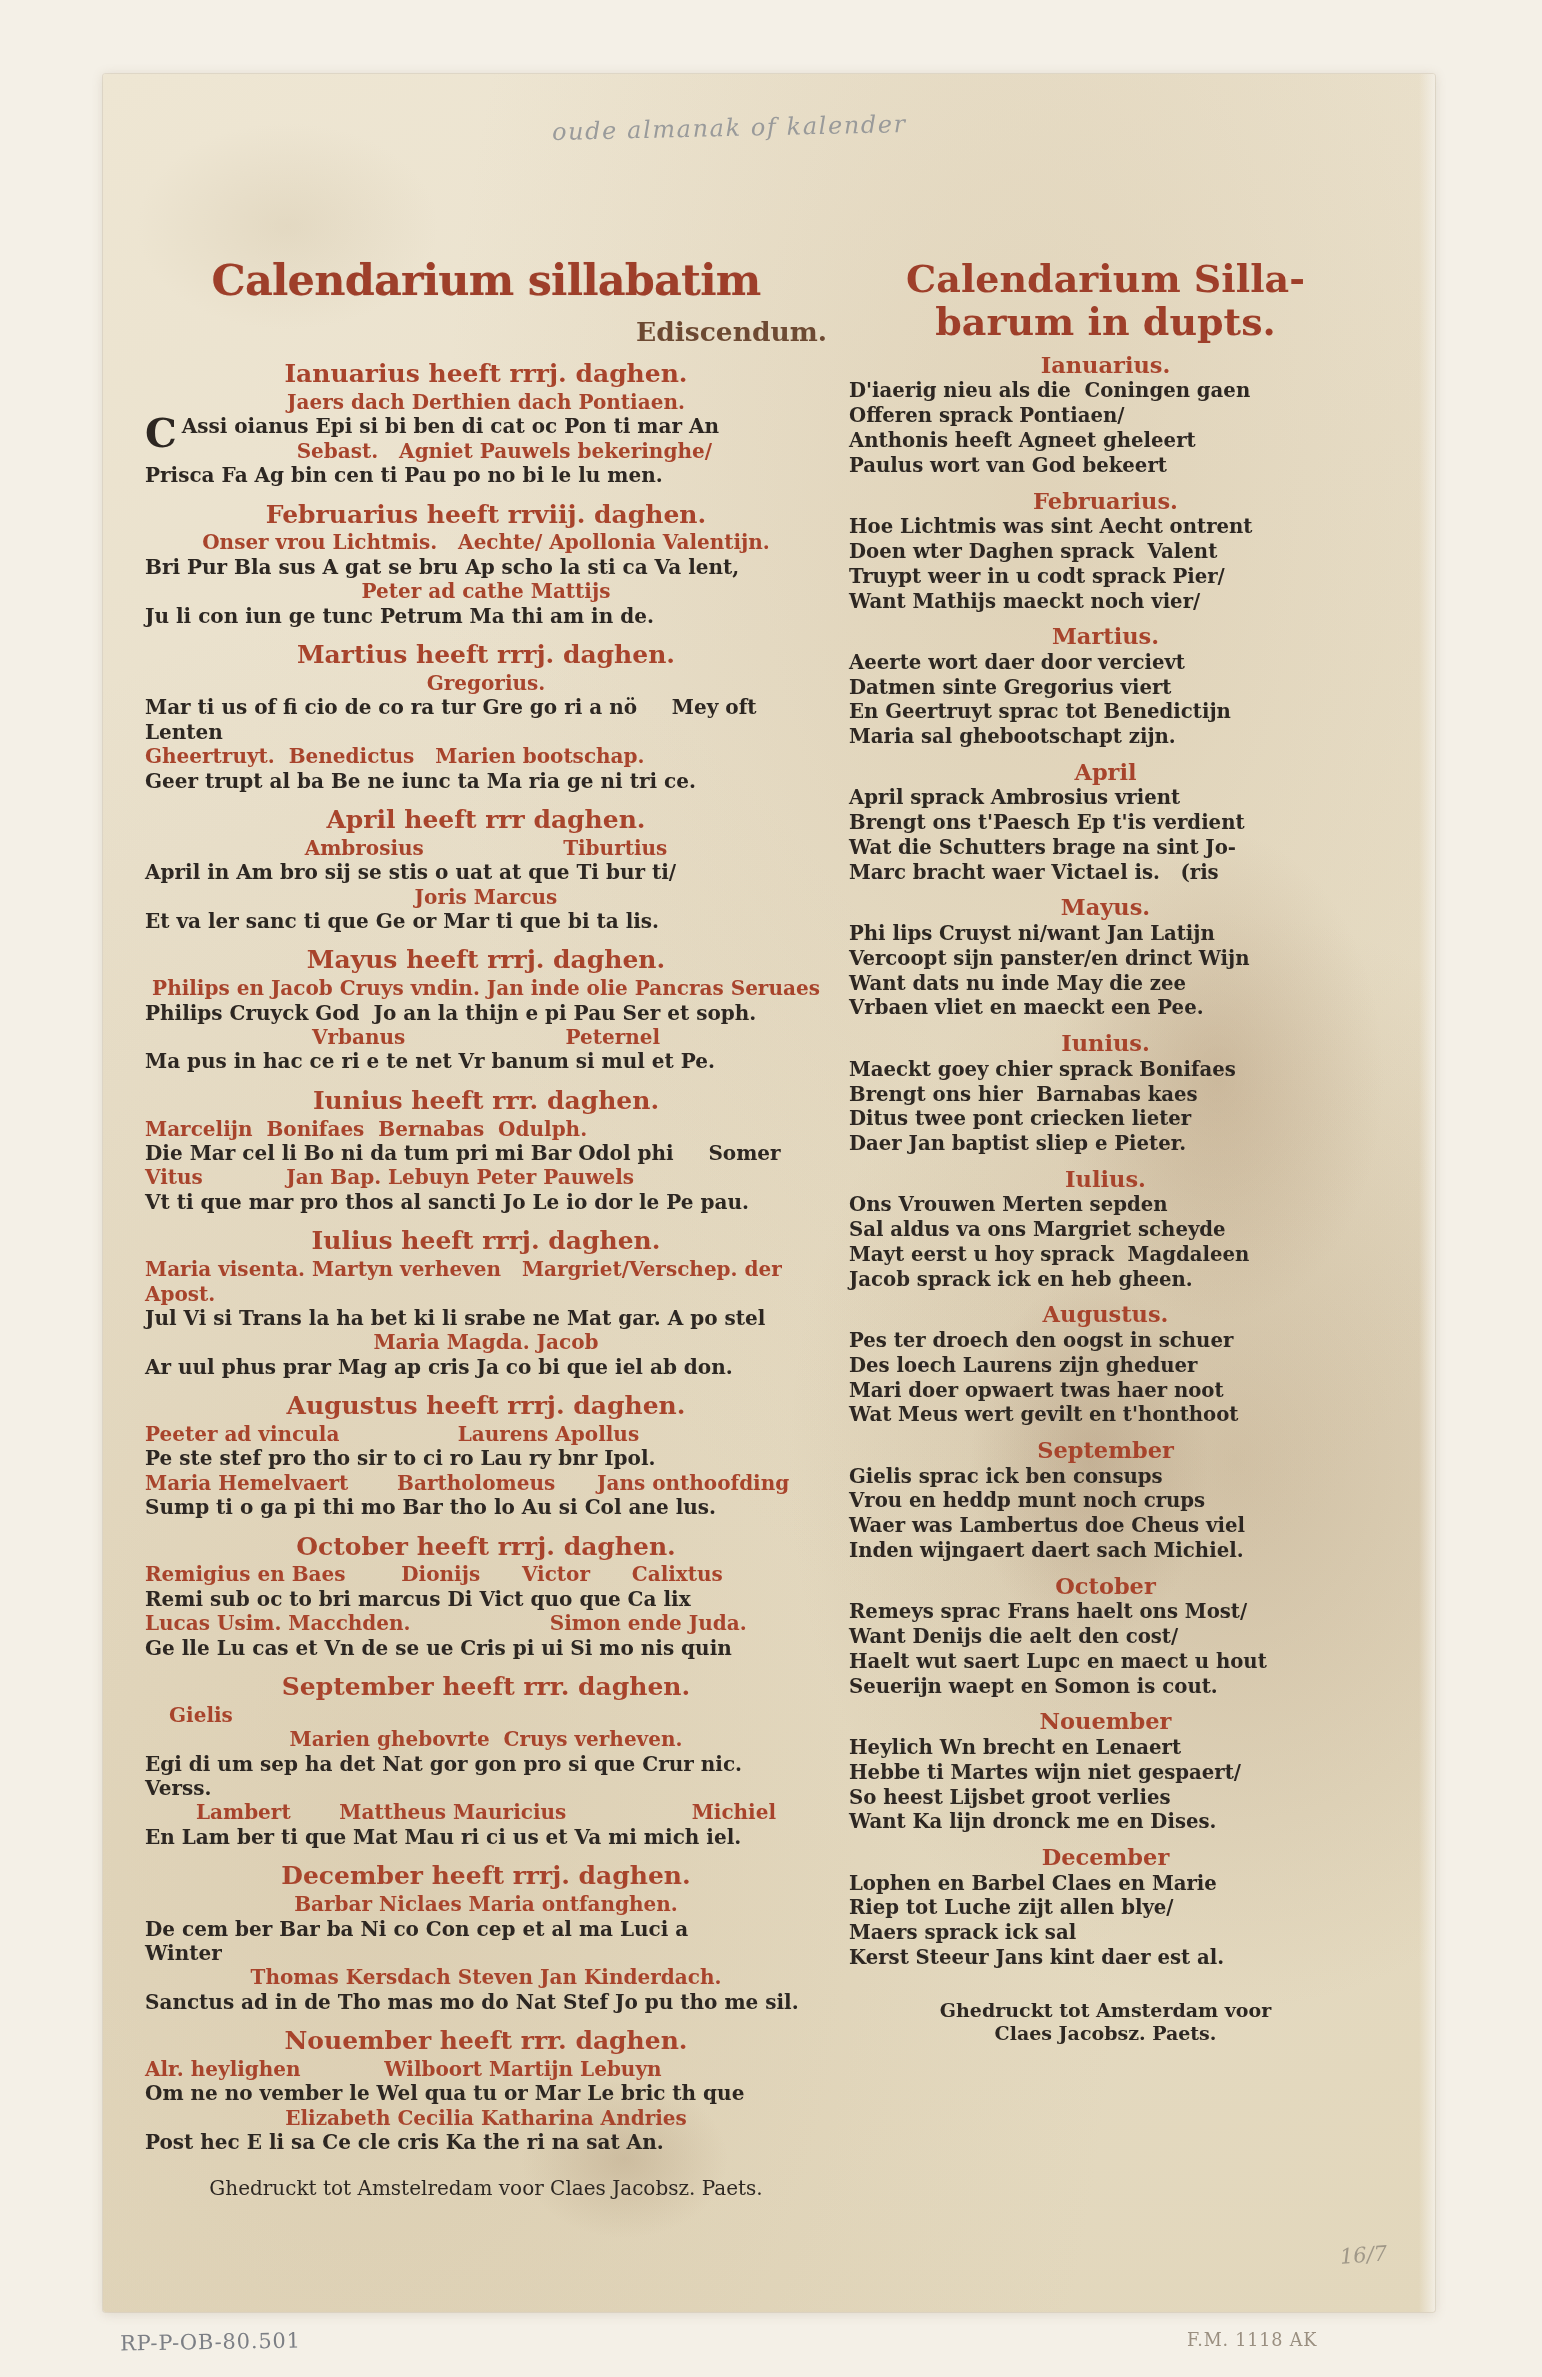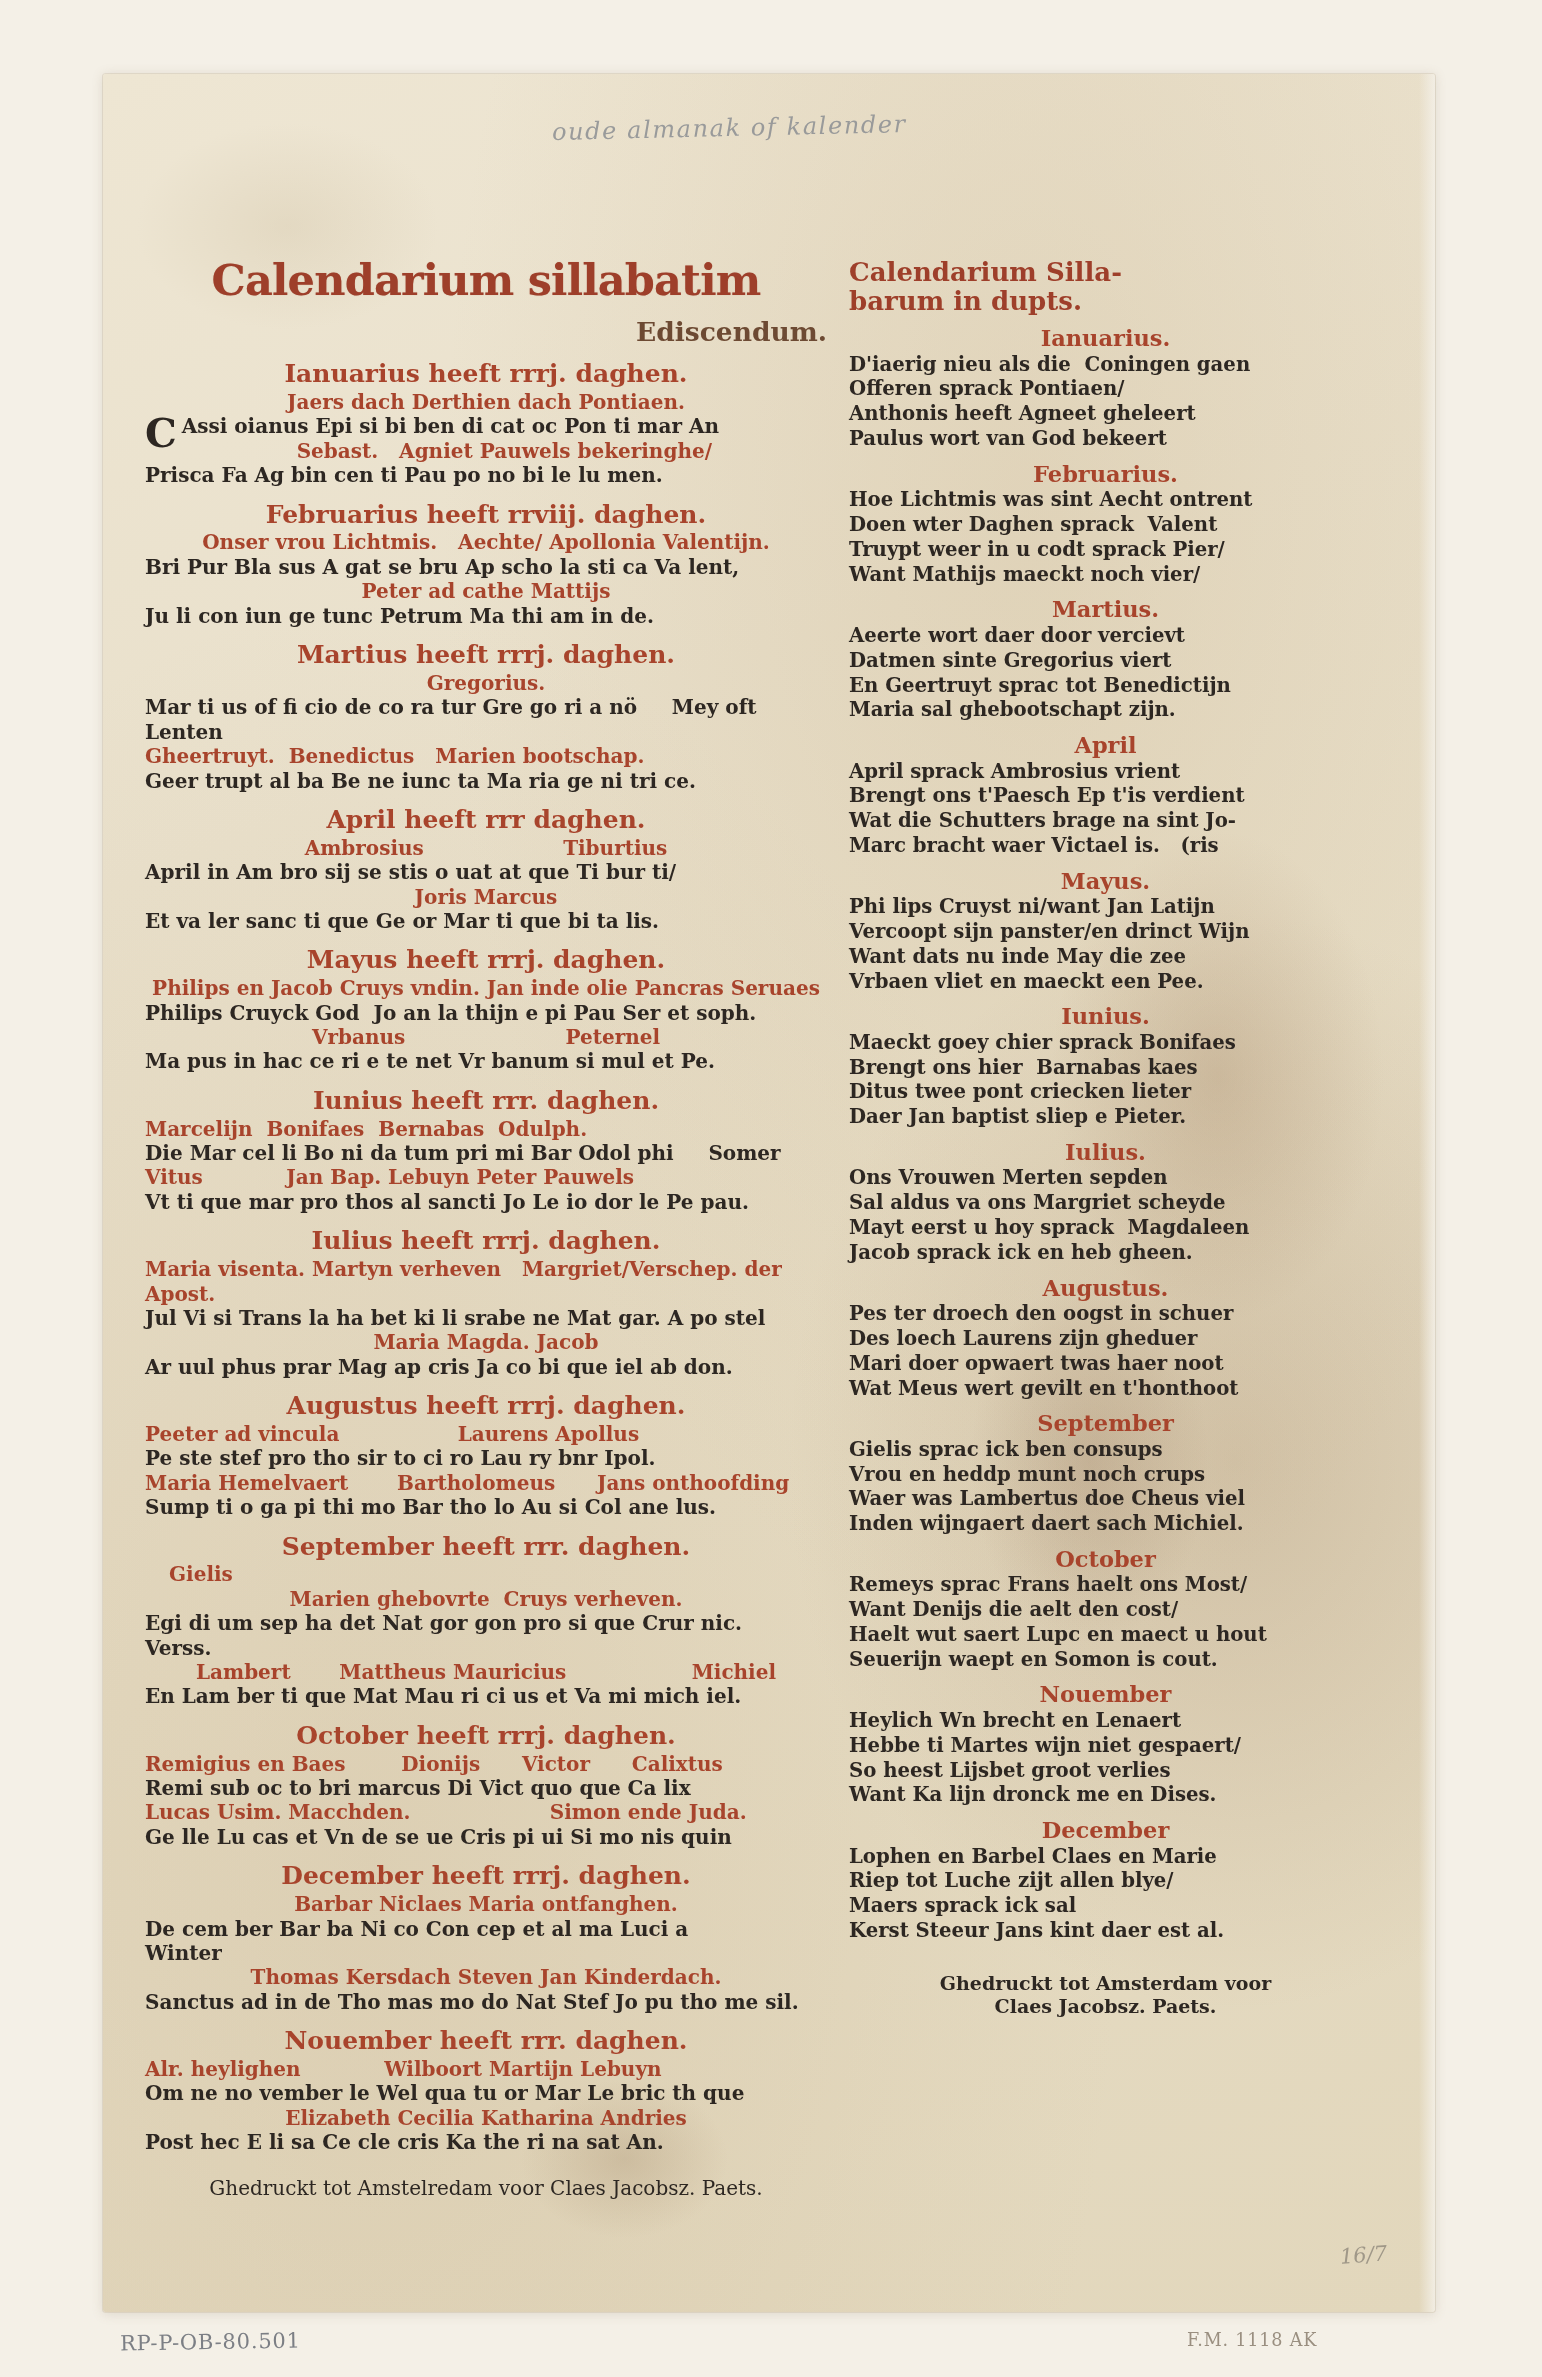--- a/index.html
+++ b/index.html
@@ -90,23 +90,24 @@
   h2.subtitle {
     margin: 13px 0 0 0;
     font-size: 26.5px;
     color: #6d4a33;
     text-align: right;
     font-family: "DejaVu Serif", serif;
     font-weight: bold;
   }
   h1.title-right {
     margin: 0;
-    font-size: 26px;
+    font-size: 38px;
     line-height: 1.12;
     color: #9e3f2a;
+    text-align: center;
     font-family: "DejaVu Serif", serif;
     font-weight: bold;
   }
   .month-head {
     text-align: center;
     font-size: 25px;
     color: #a8442c;
     font-family: "DejaVu Serif", serif;
     font-weight: bold;
     margin: 13px 0 2.4px 0;
@@ -257,37 +258,37 @@
 
       <div>
         <div class="month-head">Augustus heeft rrrj. daghen.</div>
         <p class="line red">Peeter ad vincula                 Laurens Apollus</p>
         <p class="line">Pe ste stef pro tho sir to ci ro Lau ry bnr Ipol.</p>
         <p class="line red">Maria Hemelvaert       Bartholomeus      Jans onthoofding</p>
         <p class="line">Sump ti o ga pi thi mo Bar tho lo Au si Col ane lus.</p>
       </div>
 
       <div>
+        <div class="month-head">October heeft rrrj. daghen.</div>
+        <p class="line red">Remigius en Baes        Dionijs      Victor      Calixtus</p>
+        <p class="line">Remi sub oc to bri marcus Di Vict quo que Ca lix</p>
+        <p class="line red">Lucas Usim. Macchden.                    Simon ende Juda.</p>
+        <p class="line">Ge lle Lu cas et Vn de se ue Cris pi ui Si mo nis quin</p>
+      </div>
+
+      <div>
         <div class="month-head">September heeft rrr. daghen.</div>
         <p class="line red" style="padding-left:24px">Gielis</p>
         <p class="line center red">Marien ghebovrte  Cruys verheven.</p>
         <p class="line">Egi di um sep ha det Nat gor gon pro si que Crur nic.     Verss.</p>
         <p class="line center red">Lambert       Mattheus Mauricius                  Michiel</p>
         <p class="line">En Lam ber ti que Mat Mau ri ci us et Va mi mich iel.</p>
       </div>
 
       <div>
-        <div class="month-head">October heeft rrrj. daghen.</div>
-        <p class="line red">Remigius en Baes        Dionijs      Victor      Calixtus</p>
-        <p class="line">Remi sub oc to bri marcus Di Vict quo que Ca lix</p>
-        <p class="line red">Lucas Usim. Macchden.                    Simon ende Juda.</p>
-        <p class="line">Ge lle Lu cas et Vn de se ue Cris pi ui Si mo nis quin</p>
-      </div>
-
-      <div>
         <div class="month-head">December heeft rrrj. daghen.</div>
         <p class="line center red">Barbar Niclaes Maria ontfanghen.</p>
         <p class="line">De cem ber Bar ba Ni co Con cep et al ma Luci a          Winter</p>
         <p class="line center red">Thomas Kersdach Steven Jan Kinderdach.</p>
         <p class="line">Sanctus ad in de Tho mas mo do Nat Stef Jo pu tho me sil.</p>
       </div>
 
       <div>
         <div class="month-head">Nouember heeft rrr. daghen.</div>
         <p class="line red">Alr. heylighen            Wilboort Martijn Lebuyn</p>

